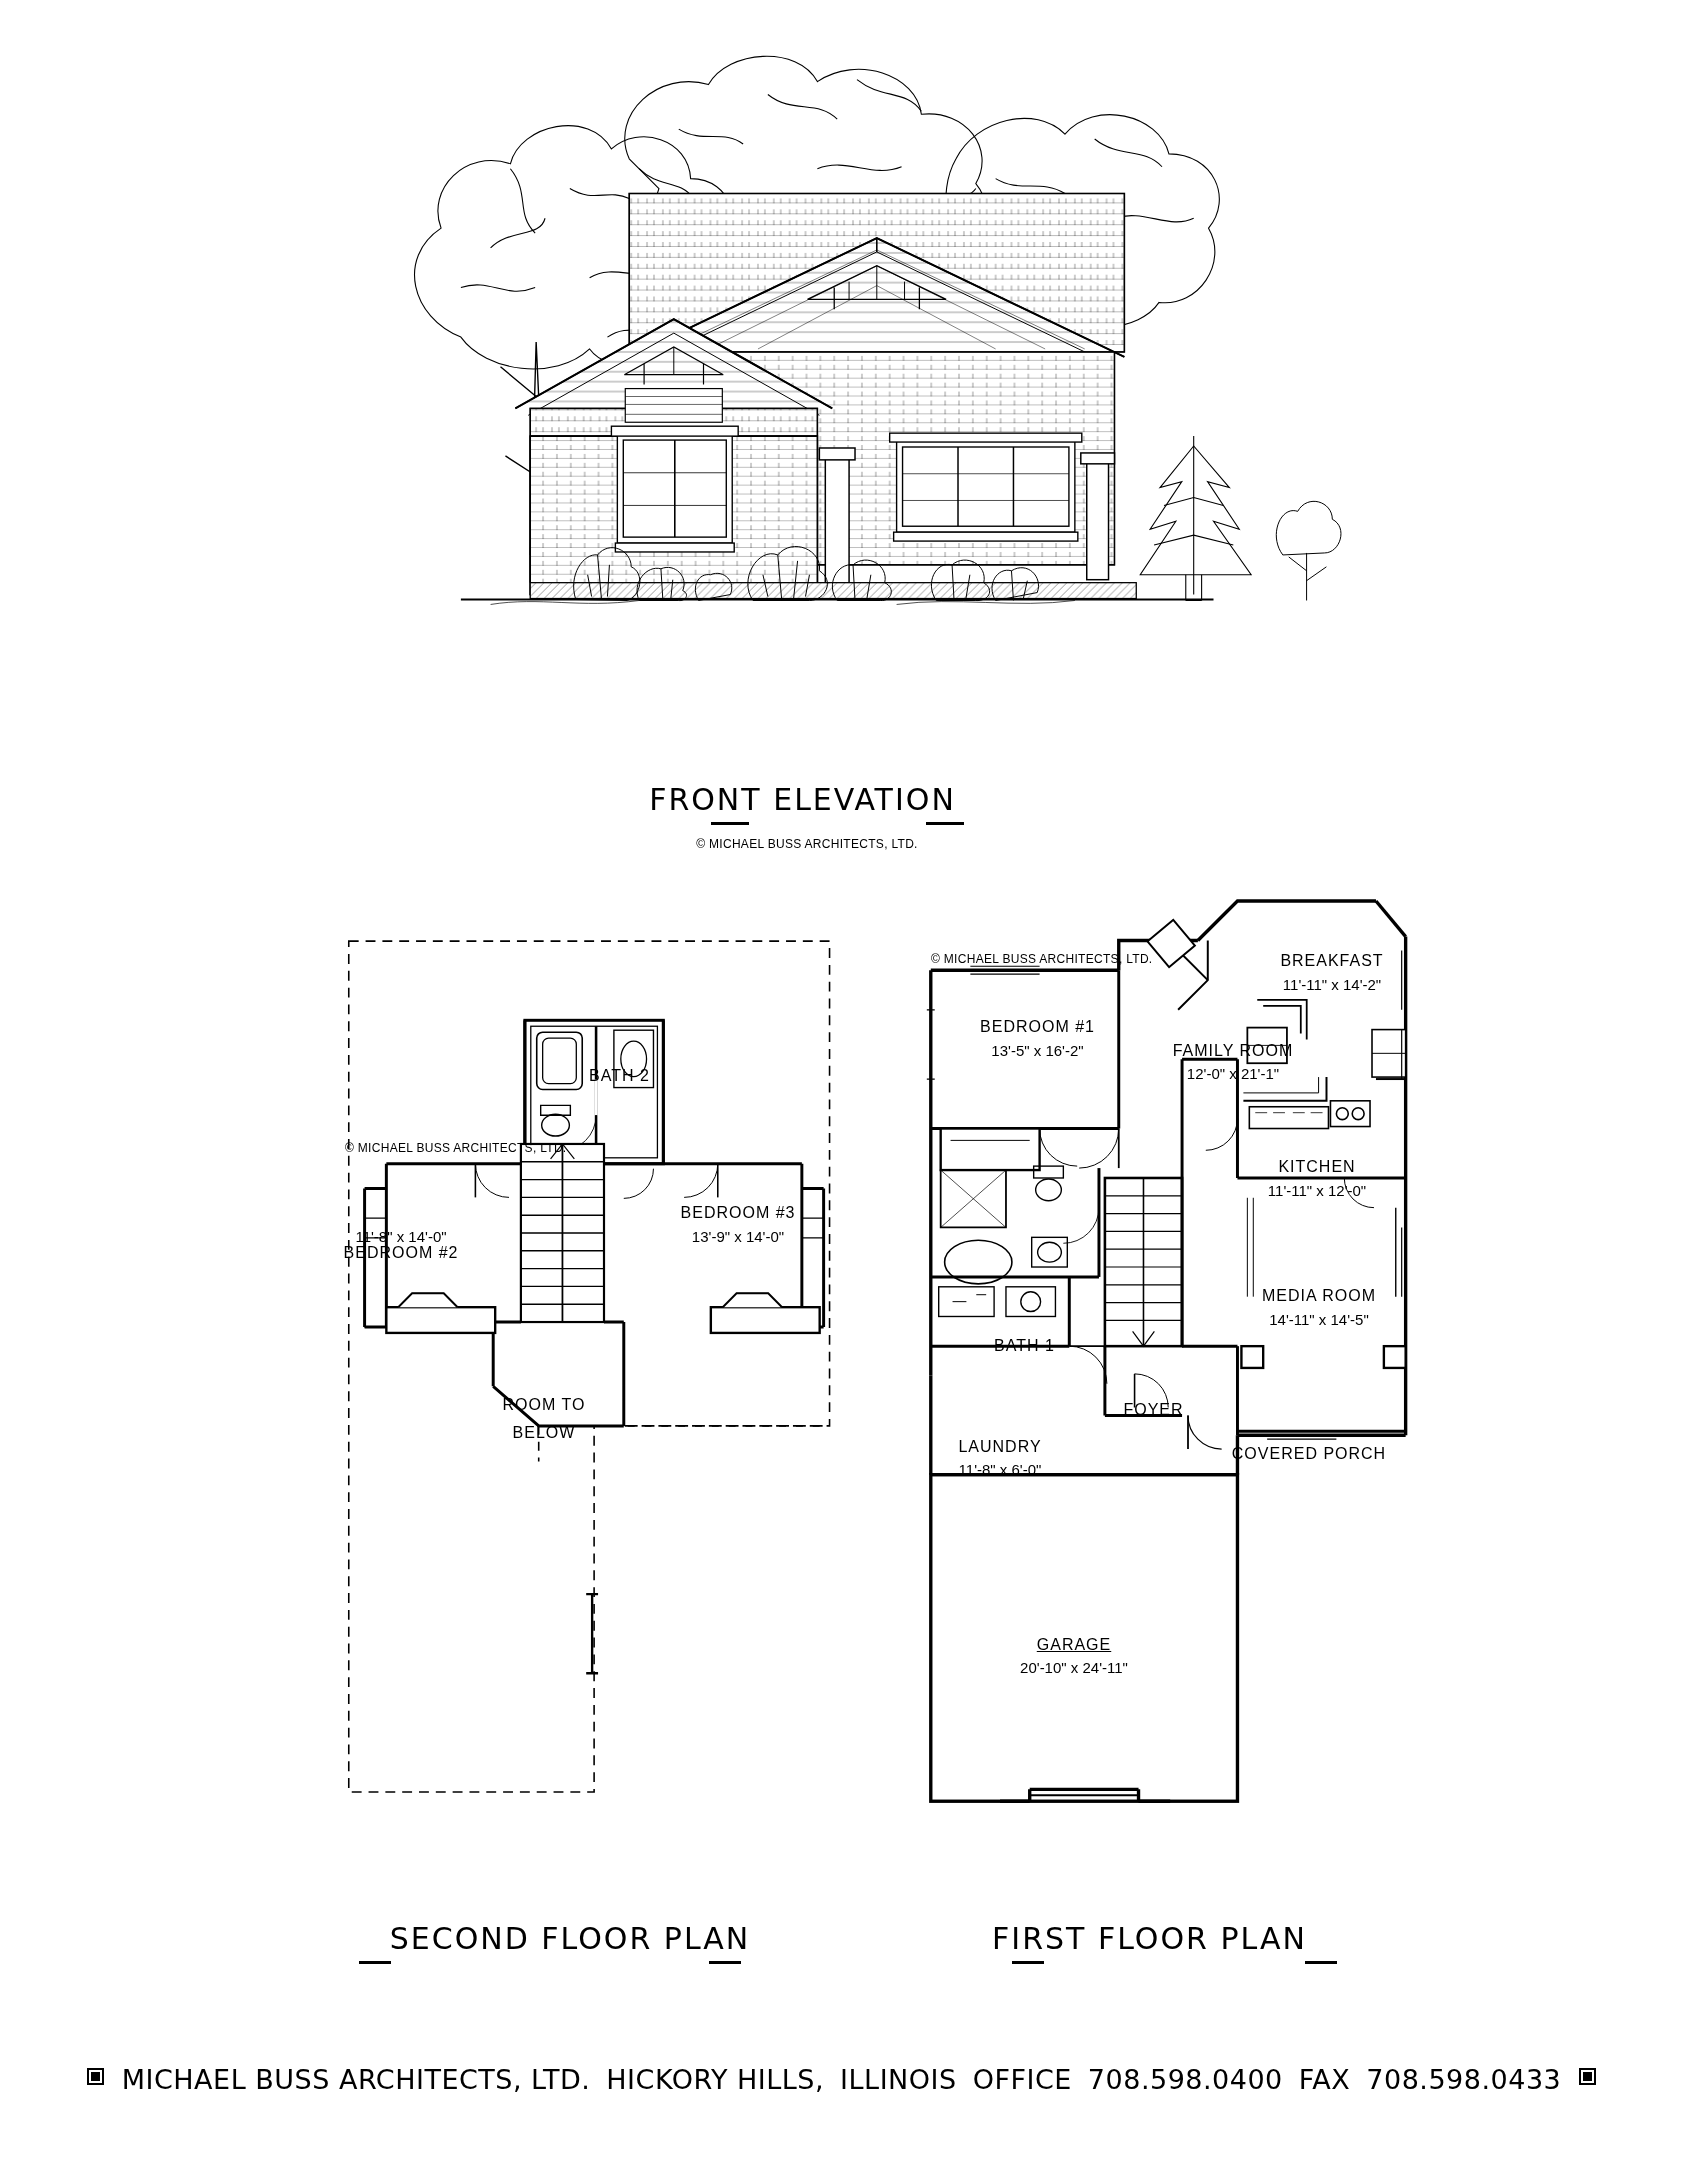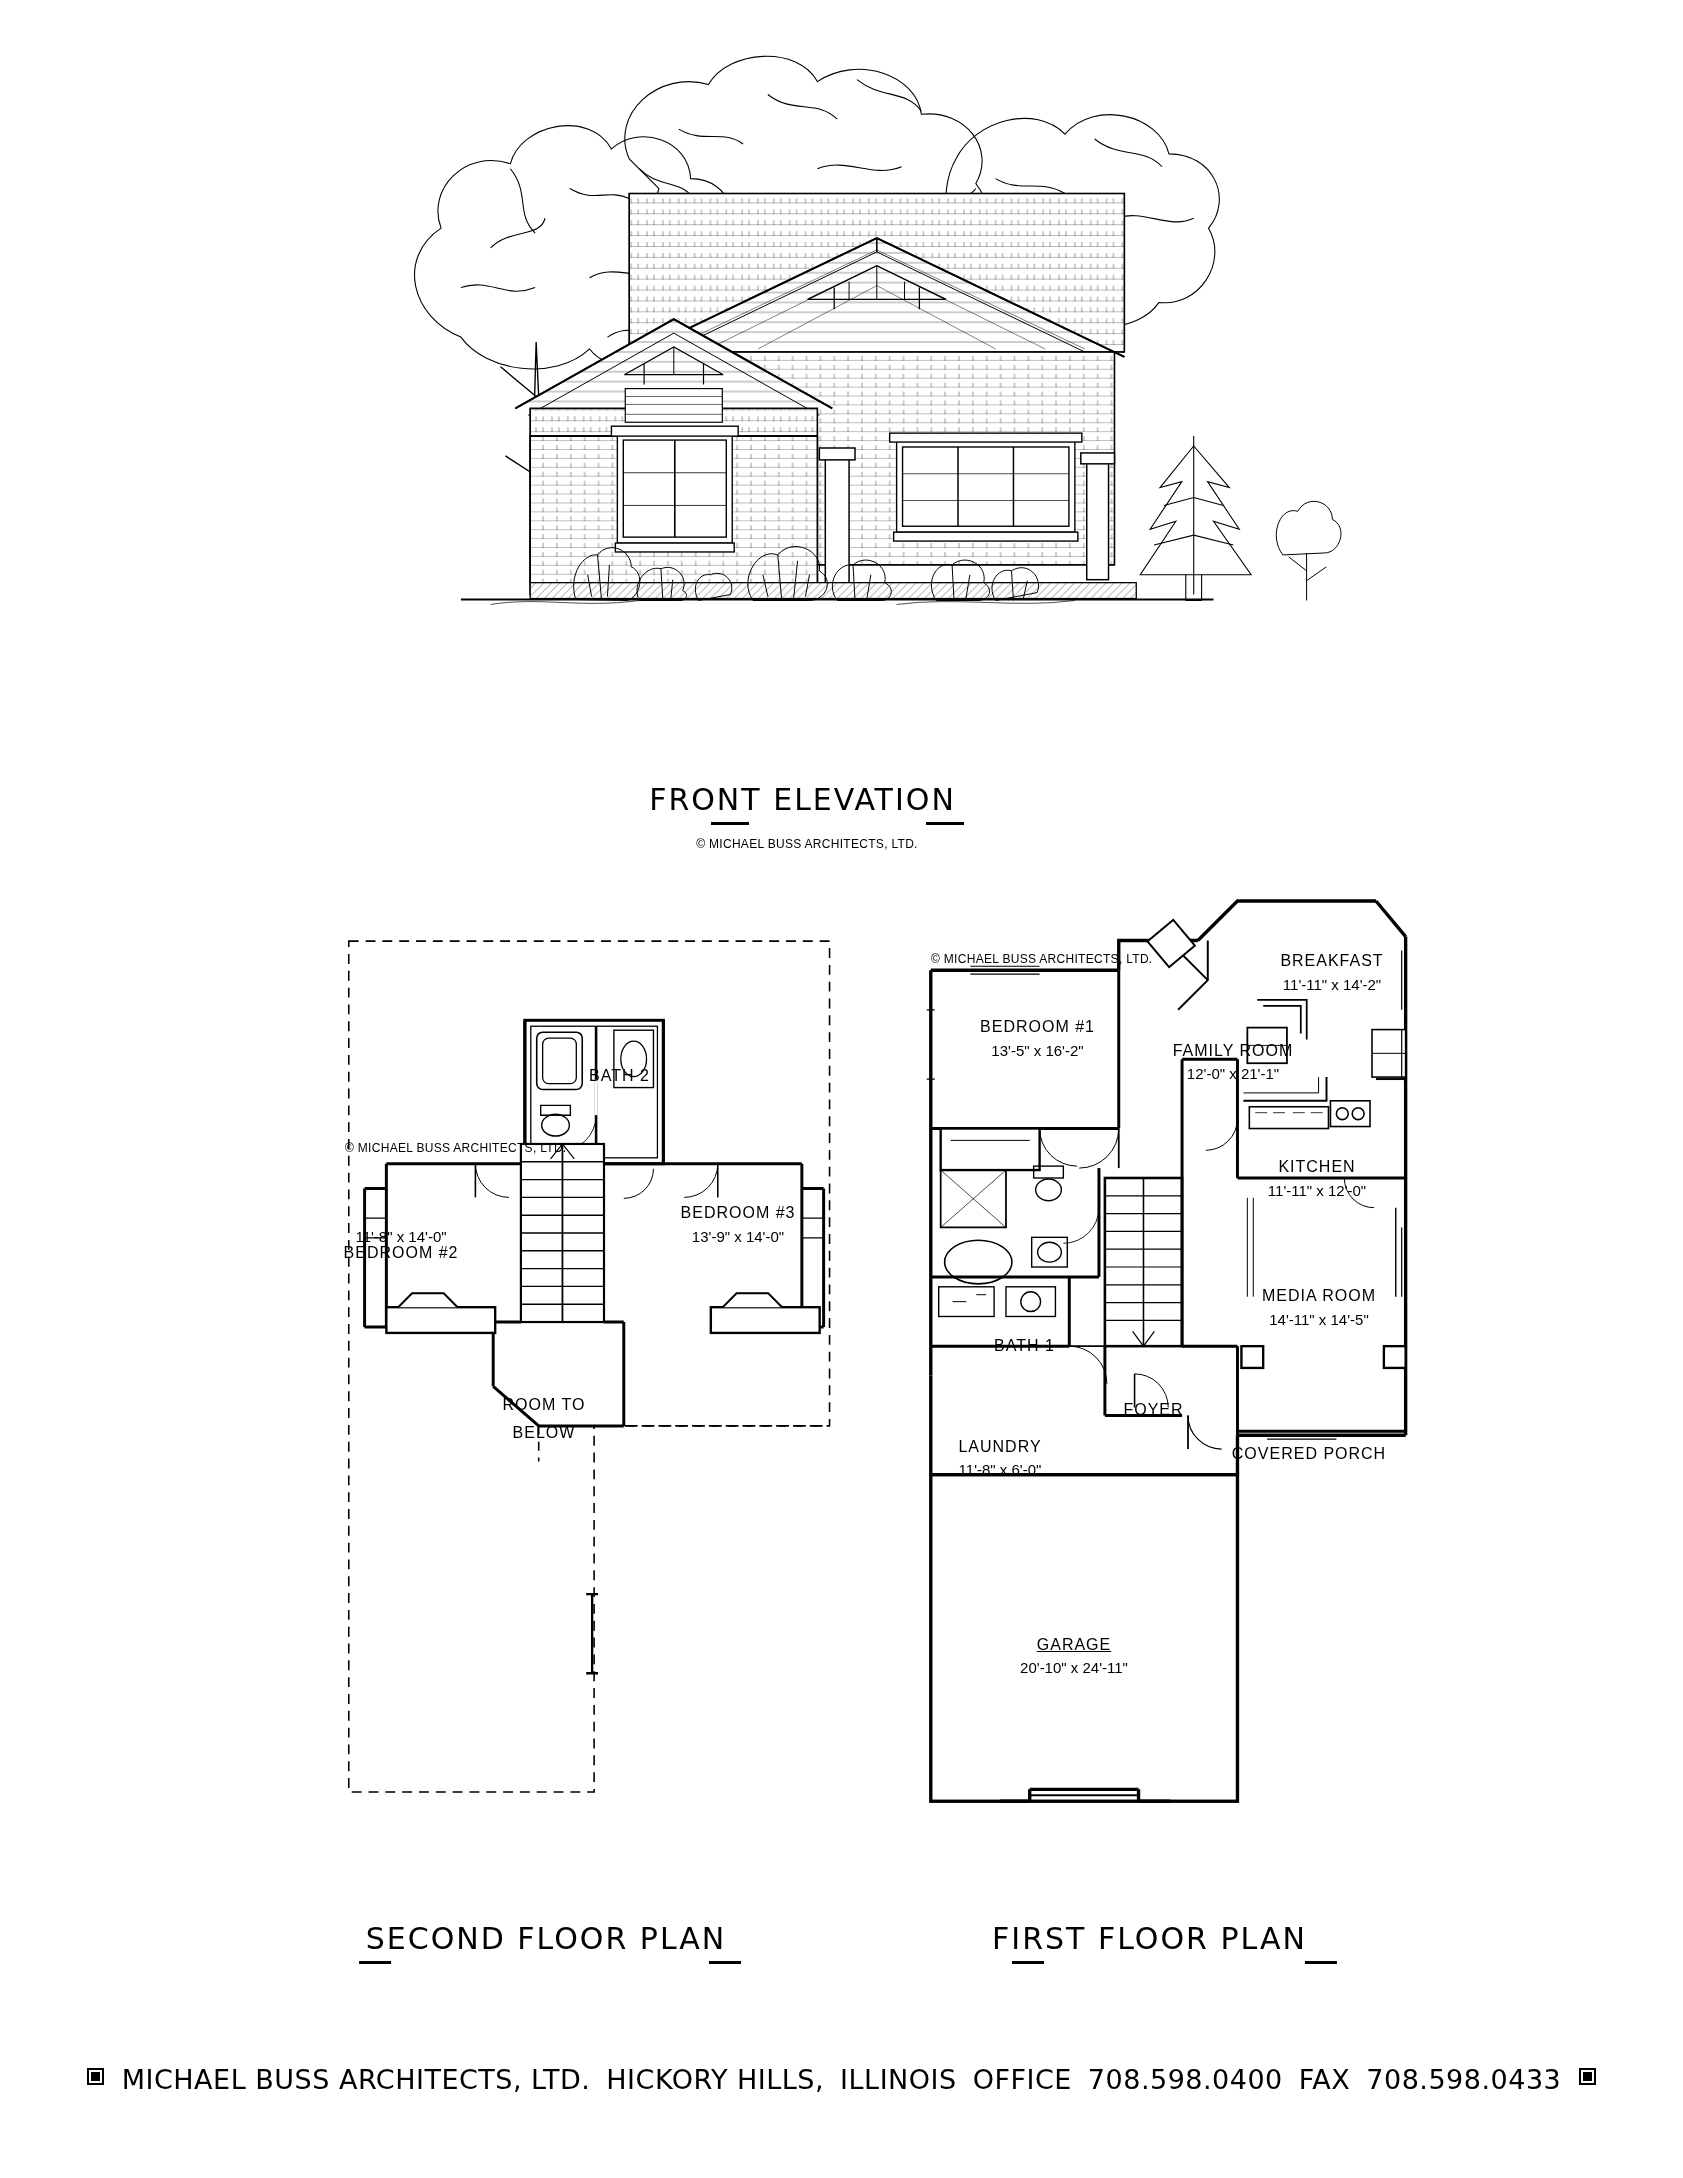--- a/index.html
+++ b/index.html
@@ -595,21 +595,21 @@
 
   <div class="abs room-name" style="left:1210px; top:1445px; width:198px;">COVERED PORCH</div>
 
   <div class="abs room-name" style="left:921px; top:1438px; width:158px;">LAUNDRY</div>
   <div class="abs room-dim" style="left:921px; top:1461px; width:158px;">11'-8" x 6'-0"</div>
 
   <div class="abs room-name" style="left:980px; top:1636px; width:188px;text-decoration:underline;">GARAGE</div>
   <div class="abs room-dim" style="left:980px; top:1659px; width:188px;">20'-10" x 24'-11"</div>
 
 
-  <div class="abs plan-title" style="left:348px; top:1921px; width:396px;">SECOND FLOOR PLAN</div>
+  <div class="abs plan-title" style="left:372px; top:1921px; width:396px;">SECOND FLOOR PLAN</div>
   <div class="title-rule" style="left:359px; top:1961px; width:32px;"></div>
   <div class="title-rule" style="left:709px; top:1961px; width:32px;"></div>
 
   <div class="abs plan-title" style="left:976px; top:1921px; width:347px;">FIRST FLOOR PLAN</div>
   <div class="title-rule" style="left:1012px; top:1961px; width:32px;"></div>
   <div class="title-rule" style="left:1305px; top:1961px; width:32px;"></div>
 
   <div class="abs" id="footer">
     <span class="blk"></span><span class="footer-seg">MICHAEL BUSS ARCHITECTS, LTD.</span><span class="footer-seg">HICKORY HILLS,</span><span class="footer-seg">ILLINOIS</span><span class="footer-seg">OFFICE</span><span class="footer-seg">708.598.0400</span><span class="footer-seg">FAX</span><span class="footer-seg">708.598.0433</span><span class="blk"></span>
   </div>

